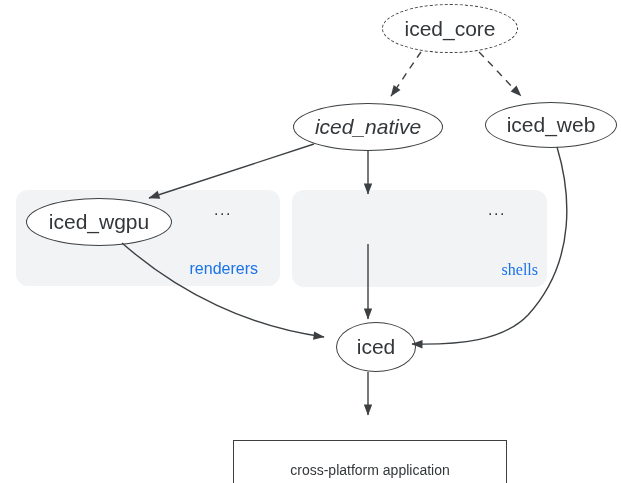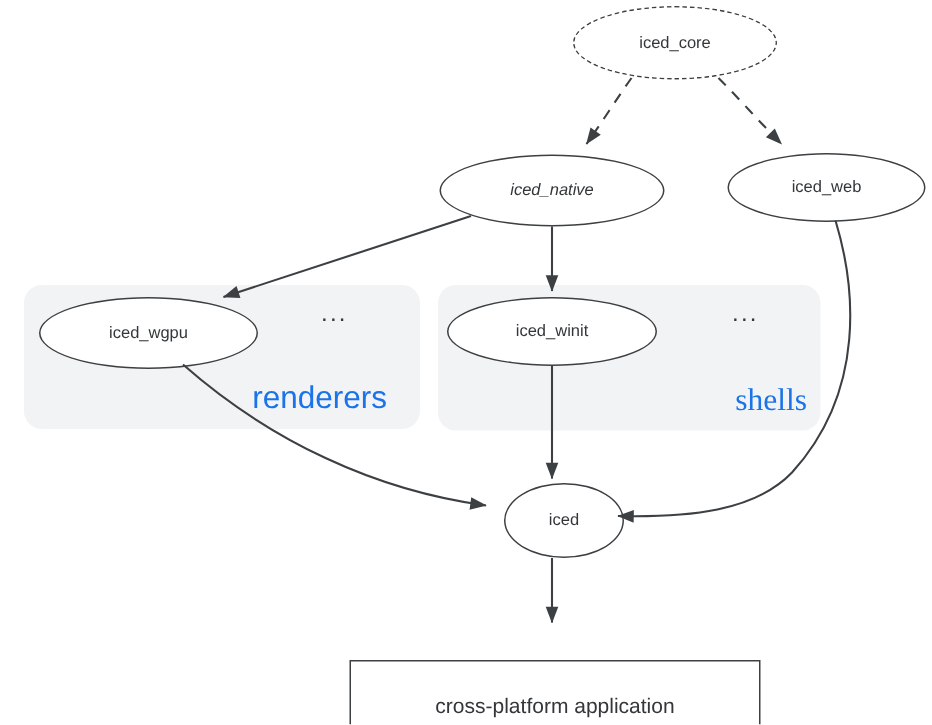--- a/index.html
+++ b/index.html
@@ -26,32 +26,32 @@
   .group-shells{left:292px;top:190px;width:255px;height:97px;}
   .ellipsis{
     position:absolute;top:11px;
     font-size:16px;color:var(--text);
     letter-spacing:1.5px;
   }
   .group-renderers .ellipsis{left:198px;}
   .group-shells .ellipsis{left:196px;}
   .group-label{
     position:absolute;bottom:8px;
-    font-size:21px;color:var(--blue);margin-top:16px;
+    font-size:16px;color:var(--blue);margin-top:16px;
   }
   .group-renderers .group-label{right:22px;}
   .group-shells .group-label{right:9px;font-family:Liberation Serif, serif;}
   .node{
     position:absolute;
     display:flex;align-items:center;justify-content:center;
     box-sizing:border-box;
     background:var(--node-bg);
     border:1.5px solid var(--line);
     color:var(--text);
-    font-size:11px;
+    font-size:21px;
     white-space:nowrap;
     z-index:2;
   }
   .ellipse{border-radius:50%;}
   .dashed-border{border-style:dashed;}
   .node-iced_core{left:382px;top:4px;width:136px;height:49px;}
   .node-iced_native{left:293px;top:103px;width:150px;height:48px;font-style:italic;}
   .node-iced_web{left:485px;top:102px;width:132px;height:46px;}
   .node-iced_wgpu{left:26px;top:198px;width:146px;height:48px;}
   .node-iced_winit{left:298px;top:198px;width:140px;height:46px;}
@@ -81,21 +81,20 @@
   </div>
   <div class="group group-shells">
     <span class="ellipsis">...</span>
     <span class="group-label">shells</span>
   </div>
 
   <div class="node ellipse dashed-border node-iced_core">iced_core</div>
   <div class="node ellipse node-iced_native">iced_native</div>
   <div class="node ellipse node-iced_wgpu">iced_wgpu</div>
   <div class="node ellipse node-iced_web">iced_web</div>
-  <div class="node ellipse node-iced_winit">iced_winit</div>
   <div class="node ellipse node-iced">iced</div>
   <div class="node node-app">cross-platform application</div>
 
   <svg class="edges" viewBox="0 0 621 483" xmlns="http://www.w3.org/2000/svg">
     <defs>
       <marker id="arrowhead" markerUnits="userSpaceOnUse" markerWidth="13" markerHeight="10" refX="11" refY="5" orient="auto">
         <path class="arrowhead" d="M0.5,0.8 L11.5,5 L0.5,9.2 Z"></path>
       </marker>
     </defs>
     <path class="edge dashed" d="M421,52 C411,66 401,82 391,96" marker-end="url(#arrowhead)"></path>

